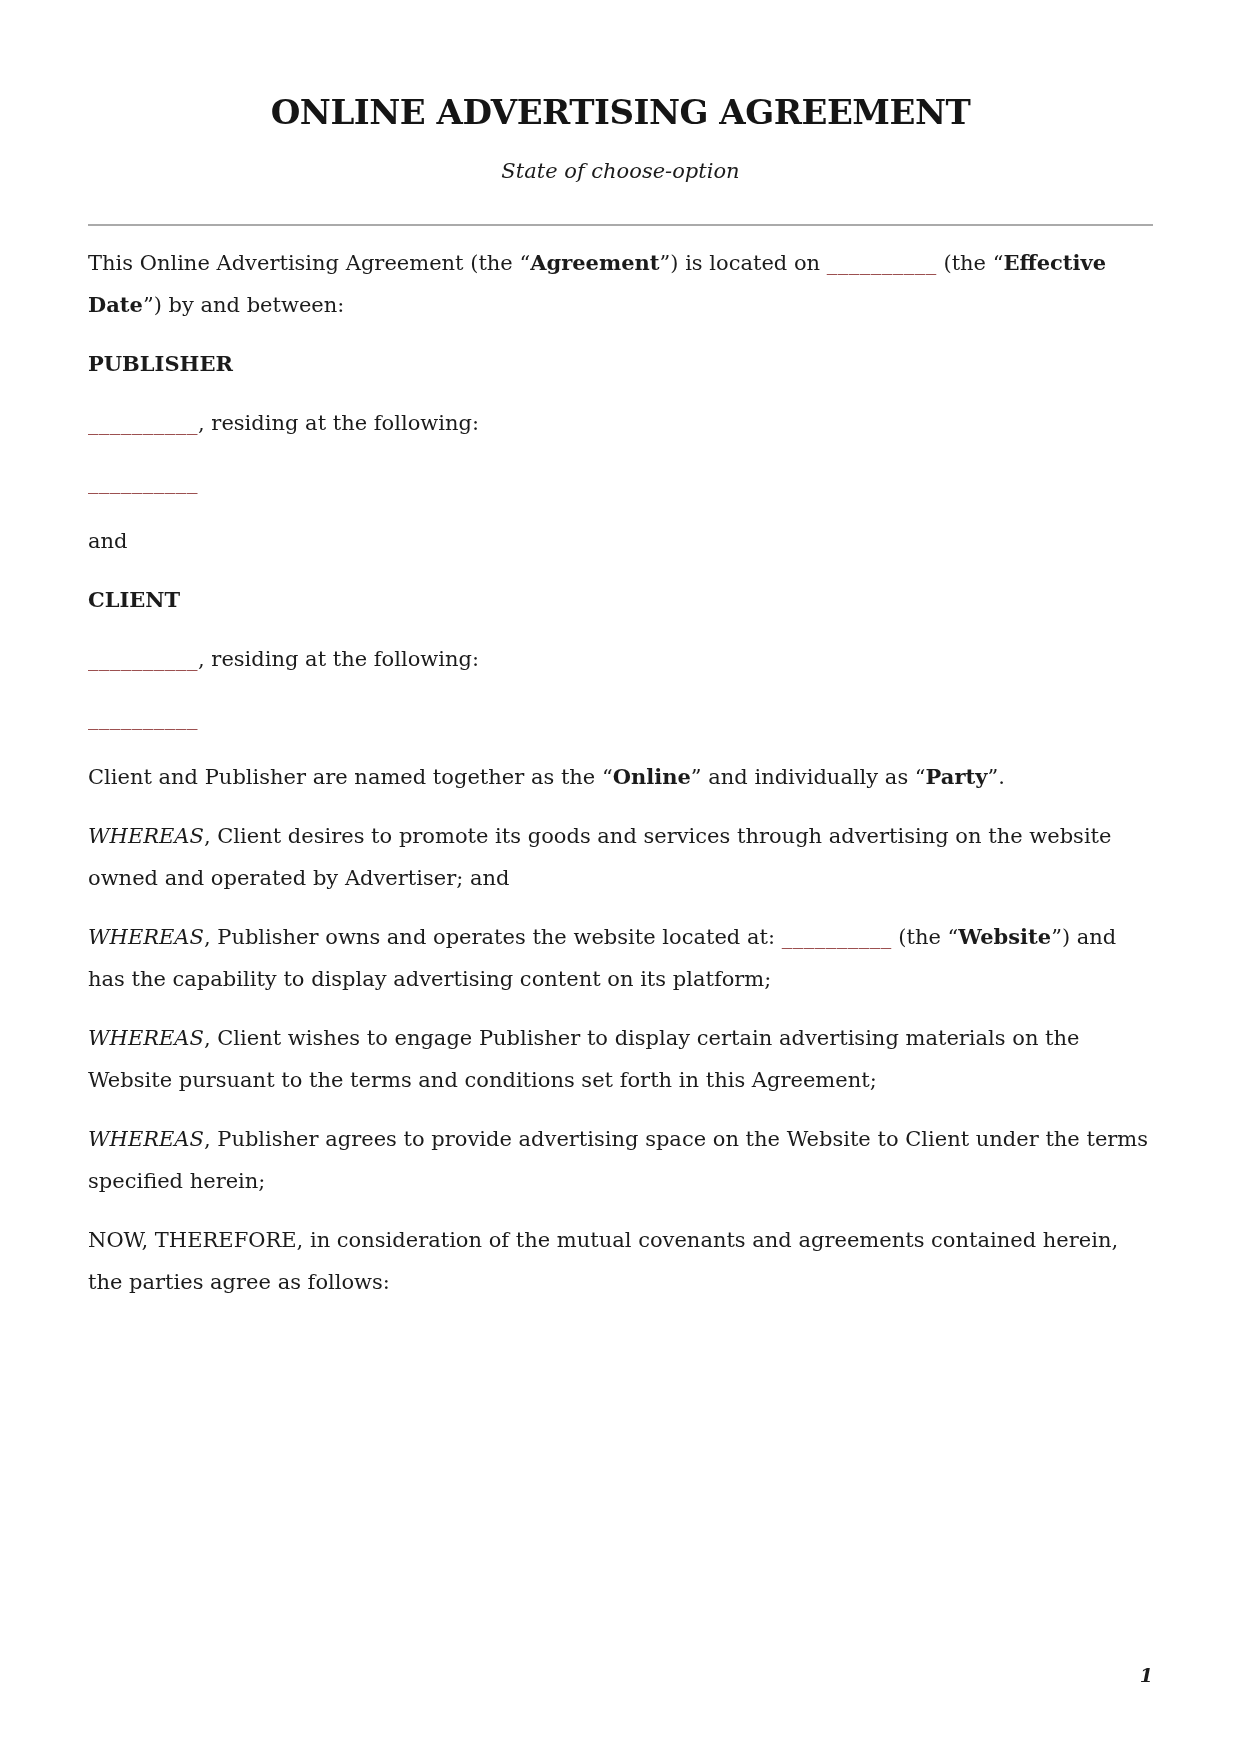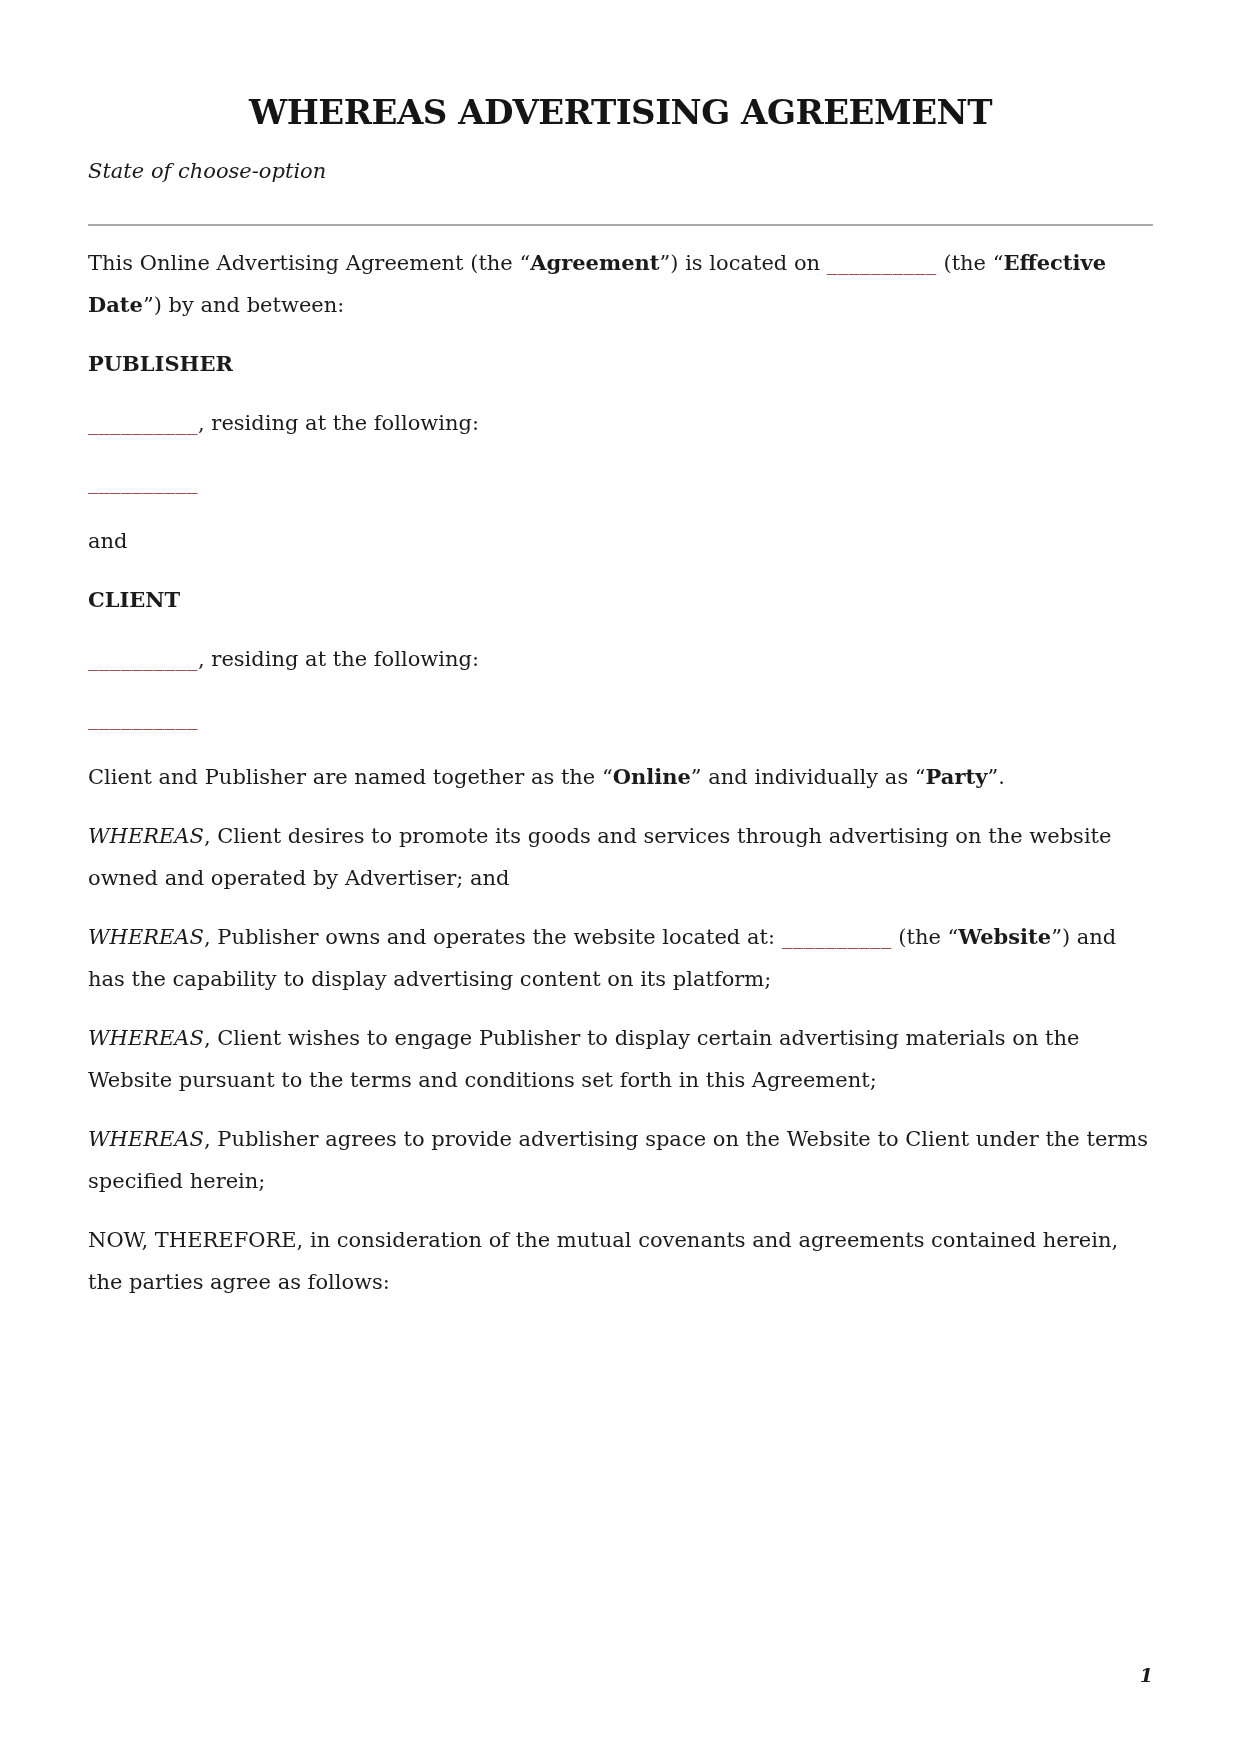--- a/index.html
+++ b/index.html
@@ -20,21 +20,21 @@
     margin: 0;
     text-align: center;
     font-size: 34px;
     line-height: 1.2;
     font-weight: bold;
     letter-spacing: -0.5px;
     color: #151515;
   }
   .doc-subtitle {
     margin: 26px 0 0 0;
-    text-align: left;
+    text-align: center;
     font-style: italic;
     font-size: 21px;
     line-height: 1.2;
   }
   .header-divider {
     border: none;
     border-top: 2px solid #aaaaaa;
     margin: 40px 0 16px 0;
   }
   .body-text p { margin: 0 0 17px 0; }
@@ -51,21 +51,21 @@
     font-weight: bold;
     font-style: italic;
     line-height: 1.4;
   }
 </style>
 </head>
 <body>
 
 <div class="page">
 
-  <h1 class="doc-title">WHEREAS ADVERTISING AGREEMENT</h1>
+  <h1 class="doc-title">ONLINE ADVERTISING AGREEMENT</h1>
 
   <p class="doc-subtitle">State of choose-option</p>
 
   <hr class="header-divider">
 
   <div class="body-text">
 
     <p><span>This Online Advertising Agreement (the “</span><span class="b">Agreement</span><span>”) is located on </span><span class="blank">__________</span><span> (the “</span><span class="b">Effective Date</span><span>”) by and between:</span></p>
 
     <p class="heading">PUBLISHER</p>

